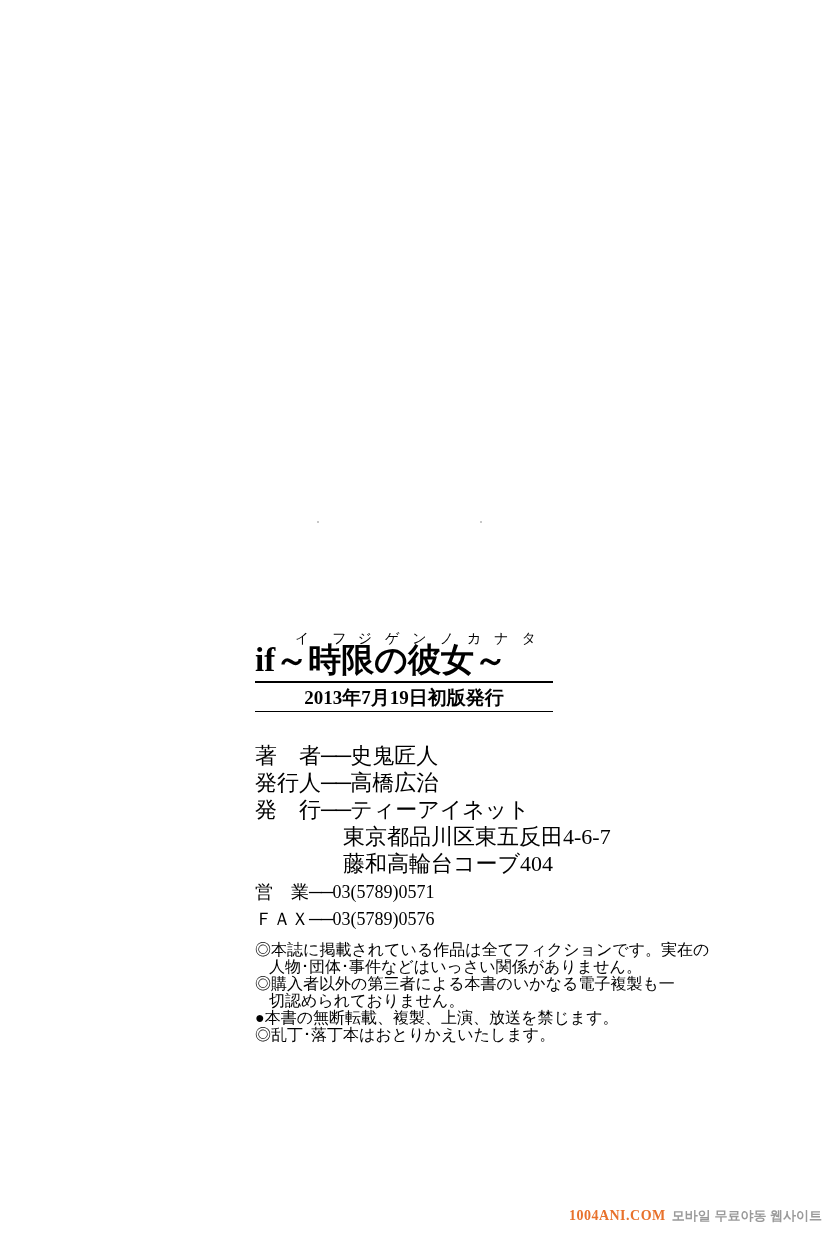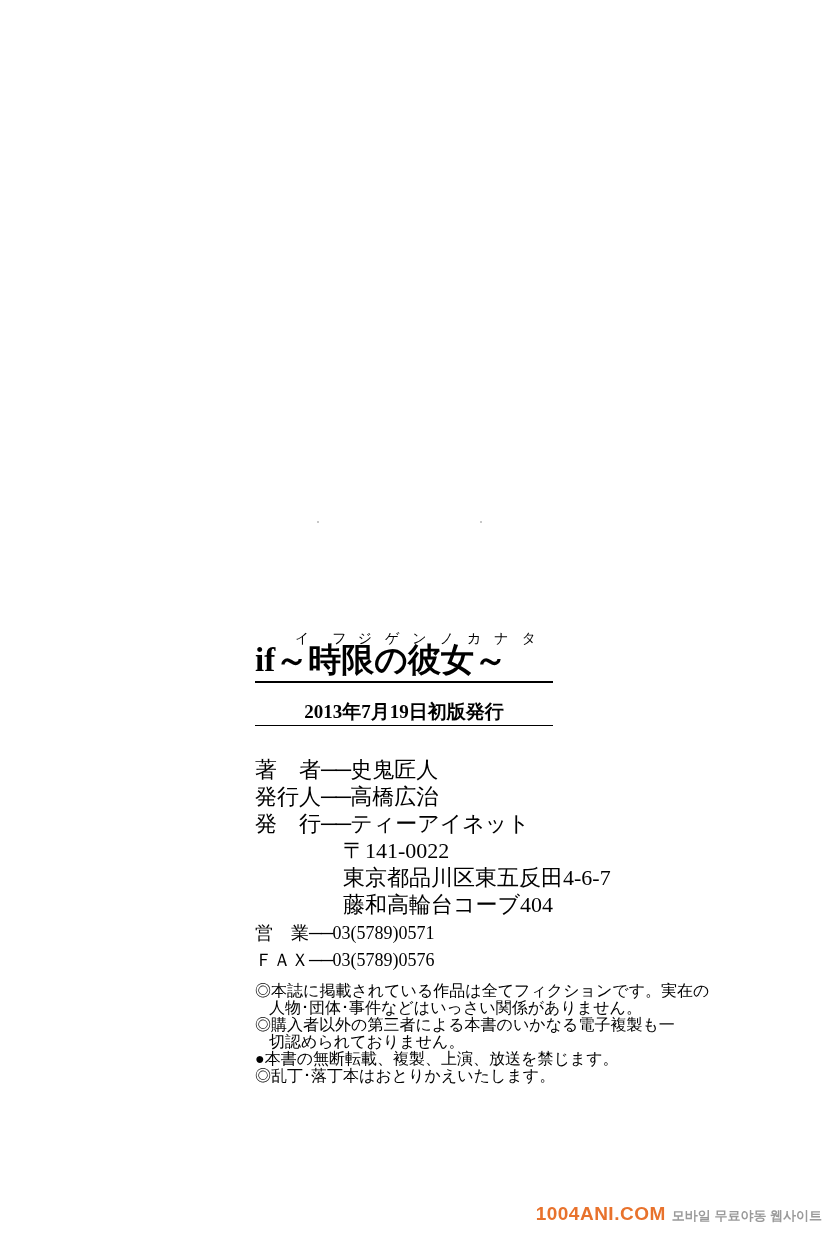--- a/index.html
+++ b/index.html
@@ -59,21 +59,21 @@
     margin: 2px 0 0 0;
     width: 298px;
   }
 
   .pubdate {
     font-size: 19px;
     font-weight: bold;
     text-align: center;
     width: 298px;
     line-height: 24px;
-    padding-top: 17px;
+    padding-top: 3px;
     white-space: nowrap;
   }
 
   .pubdate-rule {
     border: 0;
     border-top: 1.5px solid #000;
     margin: 1px 0 0 0;
     width: 298px;
   }
 
@@ -145,22 +145,22 @@
   .watermark {
     position: absolute;
     right: 18px;
     bottom: 14px;
     display: flex;
     align-items: baseline;
     gap: 6px;
     white-space: nowrap;
   }
   .watermark .wm-main {
-    font-family: Liberation Sans, sans-serif;
-    font-size: 19px;
+    font-family: Liberation Serif, serif;
+    font-size: 14px;
     font-weight: bold;
     color: #e8722c;
     letter-spacing: 0.5px;
   }
   .watermark .wm-sub {
     font-family: "Liberation Sans", sans-serif;
     font-size: 13px;
     font-weight: bold;
     color: #9a9a9a;
     letter-spacing: 0px;
@@ -186,21 +186,20 @@
   <div class="credits">
     <div class="credit-line">
       <span class="lbl">著　者</span><span class="dash">──</span><span>史鬼匠人</span>
     </div>
     <div class="credit-line">
       <span class="lbl">発行人</span><span class="dash">──</span><span>高橋広治</span>
     </div>
     <div class="credit-line">
       <span class="lbl">発　行</span><span class="dash">──</span><span>ティーアイネット</span>
     </div>
-    <div class="addr-line">〒141-0022</div>
     <div class="addr-line">東京都品川区東五反田4-6-7</div>
     <div class="addr-line">藤和高輪台コーブ404</div>
   </div>
 
   <div class="contact">
     <div class="credit-line">
       <span class="lbl">営　業</span><span class="dash">──</span><span>03(5789)0571</span>
     </div>
     <div class="credit-line">
       <span class="lbl">ＦＡＸ</span><span class="dash">──</span><span>03(5789)0576</span>

